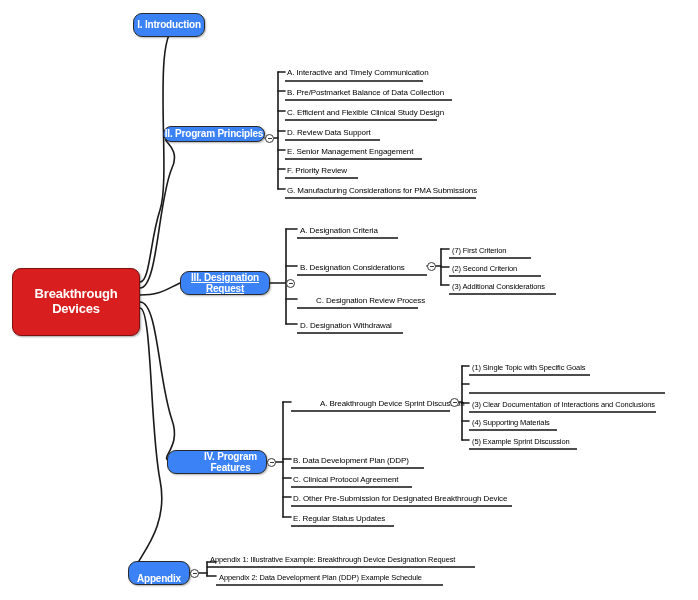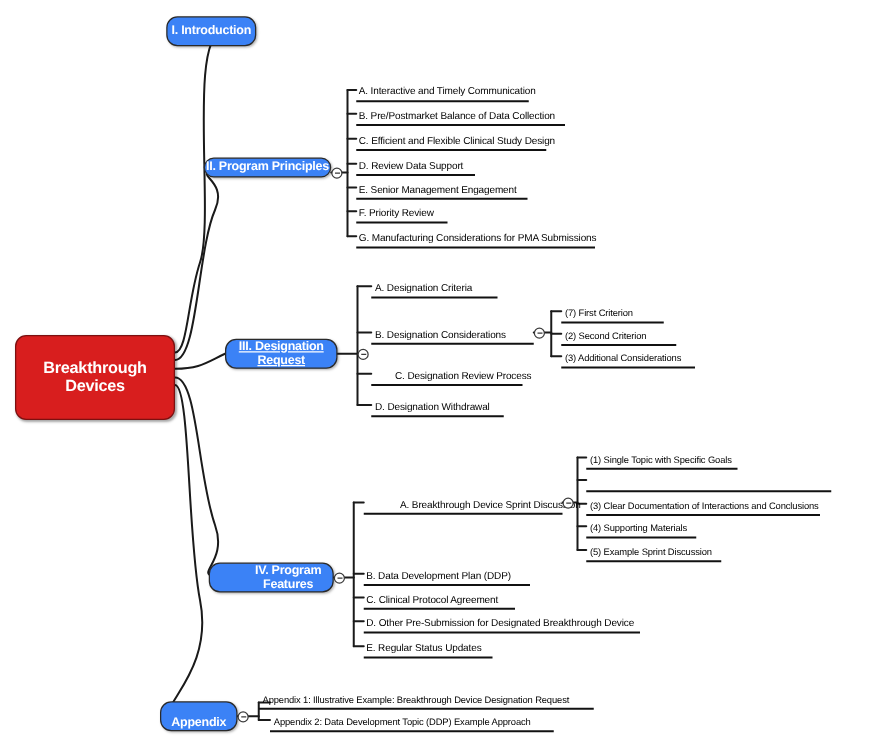--- a/index.html
+++ b/index.html
@@ -176,15 +176,15 @@
   <div class="leaf l2" style="left:293px;top:473px;height:14px;">C. Clinical Protocol Agreement</div>
   <div class="leaf l2" style="left:293px;top:492px;height:14px;">D. Other Pre-Submission for Designated Breakthrough Device</div>
   <div class="leaf l2" style="left:293px;top:512px;height:14px;">E. Regular Status Updates</div>
 
   <div class="leaf l3" style="left:472px;top:361px;height:14px;">(1) Single Topic with Specific Goals</div>
   <div class="leaf l3" style="left:472px;top:398px;height:14px;">(3) Clear Documentation of Interactions and Conclusions</div>
   <div class="leaf l3" style="left:472px;top:416px;height:14px;">(4) Supporting Materials</div>
   <div class="leaf l3" style="left:472px;top:435px;height:14px;">(5) Example Sprint Discussion</div>
 
   <div class="leaf l3" style="left:210px;top:553px;height:14px;">Appendix 1: Illustrative Example: Breakthrough Device Designation Request</div>
-  <div class="leaf l3" style="left:219px;top:571px;height:14px;">Appendix 2: Data Development Topic (DDP) Example Approach</div>
+  <div class="leaf l3" style="left:219px;top:571px;height:14px;">Appendix 2: Data Development Plan (DDP) Example Schedule</div>
 
 </div>
 
 </body></html>

